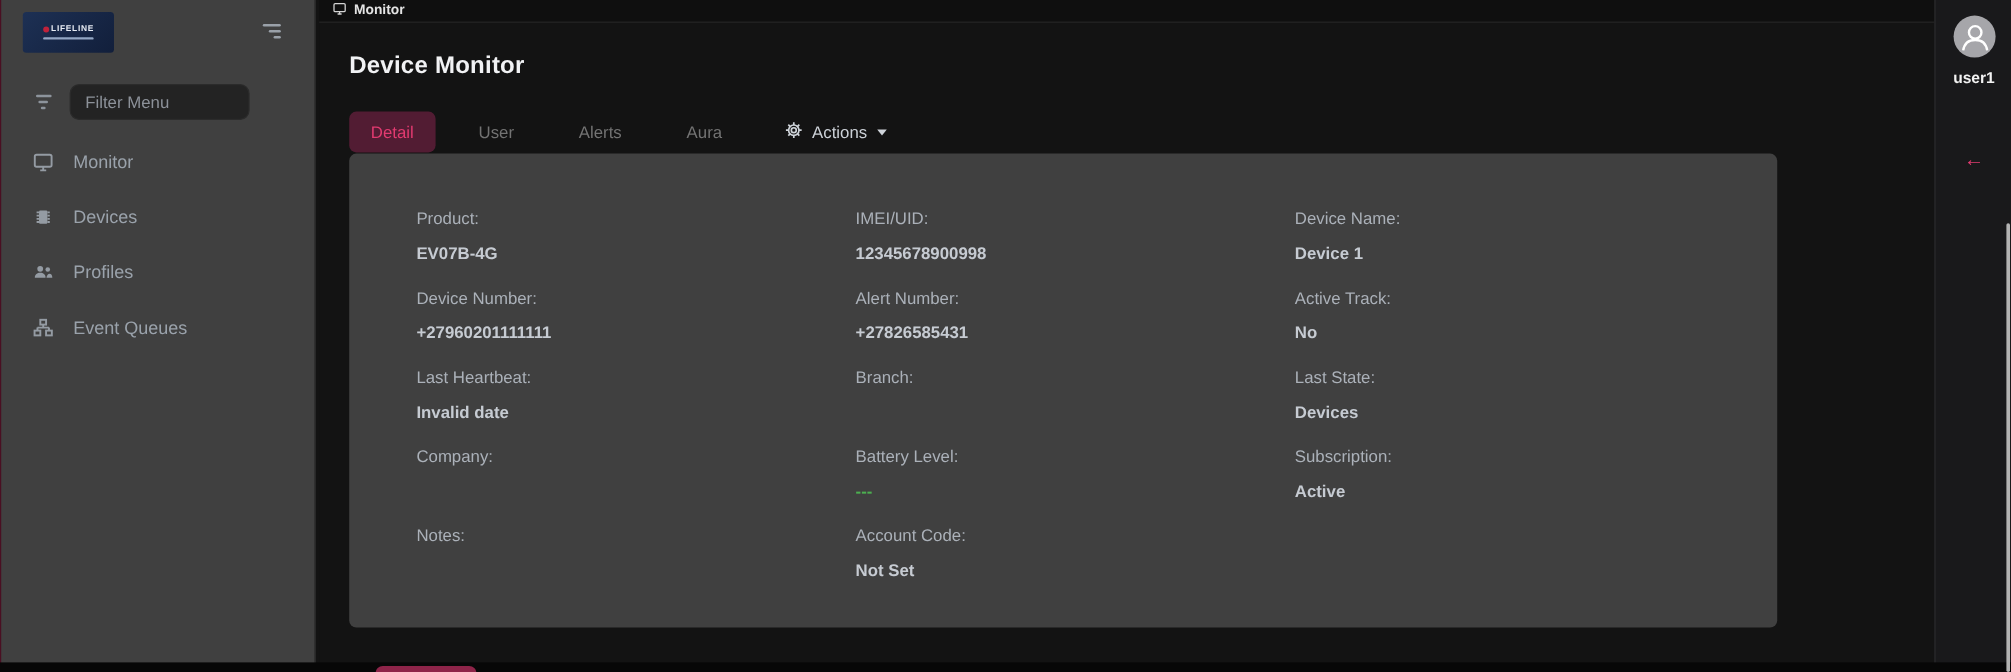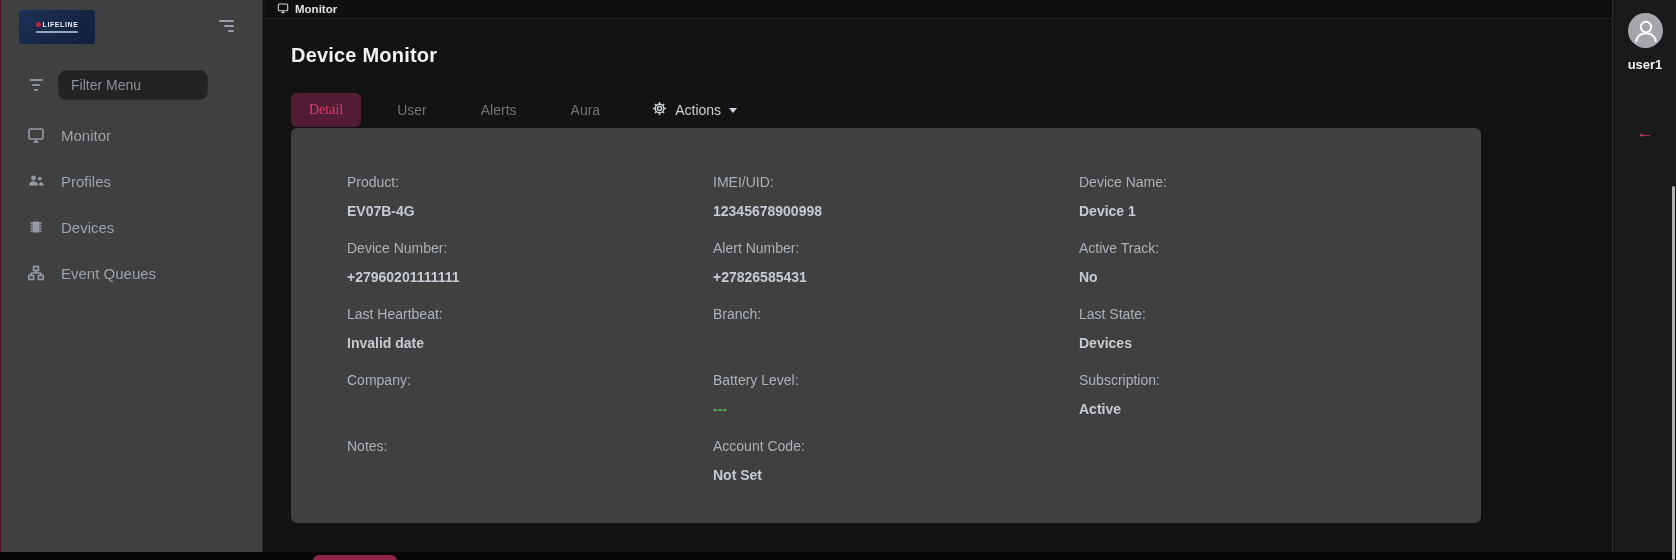--- a/index.html
+++ b/index.html
@@ -56,21 +56,21 @@
   .topbar-tab { display:flex; align-items:center; gap:6px; margin-left:11px; cursor:pointer; }
   .topbar-tab svg { stroke:#d5d5d5; fill:none; stroke-width:1.6; }
   .topbar-tab-label { color:#e3e3e3; font-size:11.5px; font-weight:bold; }
 
   .page-title { position:absolute; left:25px; top:44px; color:#f1f2f4;
                 font-size:20px; font-weight:bold; letter-spacing:.2px; }
 
   .tabbar { position:absolute; left:25px; top:92px; height:35px;
             display:flex; align-items:center; }
   .tab { font-size:14px; color:#737373; cursor:pointer; padding:9px 18px; border-radius:6px; }
-  .tab.active { background:var(--tab-active-bg,#521c33); color:var(--accent-pink,#e23a70);font-family:Liberation Serif, serif; }
+  .tab.active { background:var(--tab-active-bg,#521c33); color:var(--accent-pink,#e23a70); }
   .tab + .tab { margin-left:18px; }
   .actions-btn { display:flex; align-items:center; gap:8px; margin-left:34px;
                  color:#ccd1d7; font-size:14px; cursor:pointer; }
   .gear svg { stroke:#cfd4da; fill:none; stroke-width:1.5; }
   .caret { width:0; height:0; border-left:4px solid transparent; border-right:4px solid transparent;
            border-top:5px solid #cfd4da; margin-top:2px; }
 
   .panel { position:absolute; left:25px; top:128px; width:1190px; height:395px;
            background:#404040; border-radius:6px; padding:46px 0 0 56px;
            display:flex; }
@@ -132,47 +132,47 @@
     <div class="nav">
       <div class="nav-item">
         <span class="nav-ico">
           <svg width="18" height="18" viewBox="0 0 18 18">
             <rect x="2" y="3" width="14" height="10" rx="1.5"></rect>
             <line x1="6.5" y1="16" x2="11.5" y2="16"></line>
             <line x1="9" y1="13" x2="9" y2="16"></line>
           </svg>
         </span>
         <span class="nav-label">Monitor</span>
-      </div>
-      <div class="nav-item">
-        <span class="nav-ico">
-          <svg width="18" height="18" viewBox="0 0 18 18">
-            <circle class="fil" cx="6.5" cy="6" r="2.4"></circle>
-            <path class="fil" d="M2,13.5 C2,10.7 4,9.3 6.5,9.3 C9,9.3 11,10.7 11,13.5 Z"></path>
-            <circle class="fil" cx="12.8" cy="6.6" r="1.9"></circle>
-            <path class="fil" d="M11.7,13.5 C12,11.2 13.2,10.2 14.2,10.2 C15.8,10.2 16.6,11.6 16.6,13.5 Z"></path>
-          </svg>
-        </span>
-        <span class="nav-label">Profiles</span>
       </div>
       <div class="nav-item">
         <span class="nav-ico">
           <svg width="18" height="18" viewBox="0 0 18 18">
             <rect class="fil" x="5.5" y="3.5" width="7" height="11" rx="1"></rect>
             <line x1="3.5" y1="5" x2="5.5" y2="5"></line>
             <line x1="3.5" y1="7.7" x2="5.5" y2="7.7"></line>
             <line x1="3.5" y1="10.4" x2="5.5" y2="10.4"></line>
             <line x1="3.5" y1="13" x2="5.5" y2="13"></line>
             <line x1="12.5" y1="5" x2="14.5" y2="5"></line>
             <line x1="12.5" y1="7.7" x2="14.5" y2="7.7"></line>
             <line x1="12.5" y1="10.4" x2="14.5" y2="10.4"></line>
             <line x1="12.5" y1="13" x2="14.5" y2="13"></line>
           </svg>
         </span>
         <span class="nav-label">Devices</span>
+      </div>
+      <div class="nav-item">
+        <span class="nav-ico">
+          <svg width="18" height="18" viewBox="0 0 18 18">
+            <circle class="fil" cx="6.5" cy="6" r="2.4"></circle>
+            <path class="fil" d="M2,13.5 C2,10.7 4,9.3 6.5,9.3 C9,9.3 11,10.7 11,13.5 Z"></path>
+            <circle class="fil" cx="12.8" cy="6.6" r="1.9"></circle>
+            <path class="fil" d="M11.7,13.5 C12,11.2 13.2,10.2 14.2,10.2 C15.8,10.2 16.6,11.6 16.6,13.5 Z"></path>
+          </svg>
+        </span>
+        <span class="nav-label">Profiles</span>
       </div>
       <div class="nav-item">
         <span class="nav-ico">
           <svg width="18" height="18" viewBox="0 0 18 18">
             <rect x="6.6" y="2.5" width="4.8" height="4"></rect>
             <rect x="1.8" y="11.5" width="4.8" height="4"></rect>
             <rect x="11.4" y="11.5" width="4.8" height="4"></rect>
             <line x1="9" y1="6.5" x2="9" y2="9"></line>
             <line x1="4.2" y1="9" x2="13.8" y2="9"></line>
             <line x1="4.2" y1="9" x2="4.2" y2="11.5"></line>

